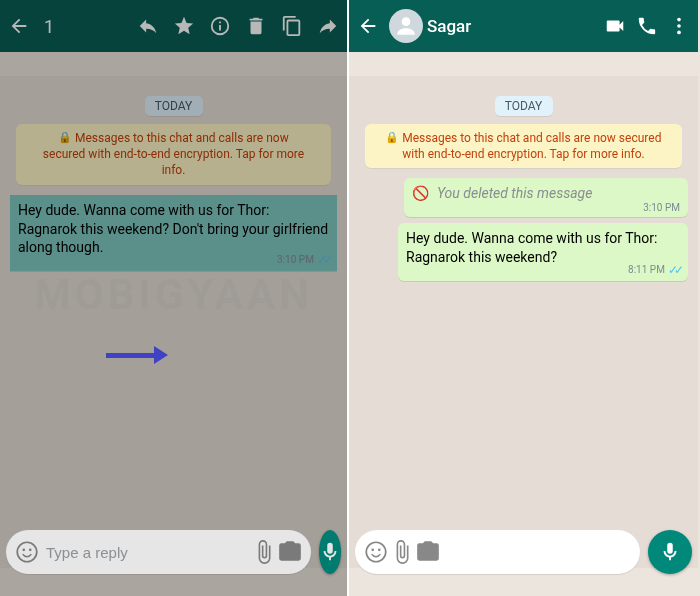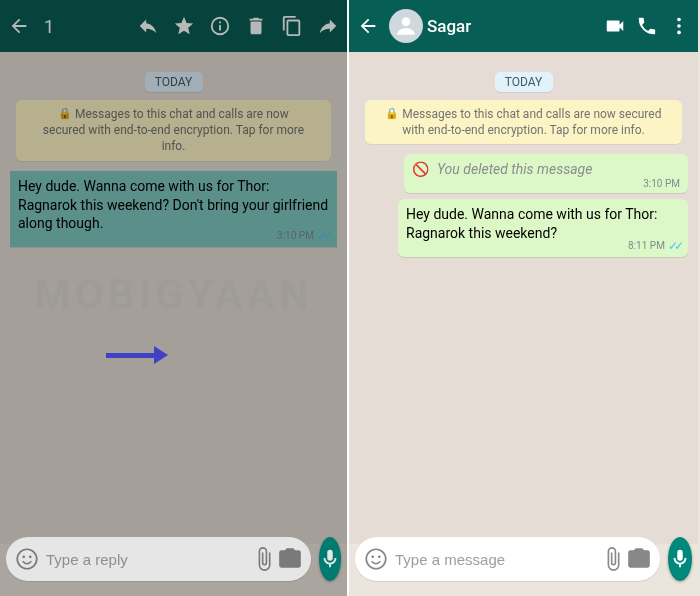--- a/index.html
+++ b/index.html
@@ -35,35 +35,36 @@
     margin-right: -6px;
   }
   .avatar svg { fill: #fff; width: 26px; height: 26px; }
   .title { font-size: 17px; font-weight: 500; text-align: center; }
   .chat-body {
     position: relative;
     height: 492px;
     padding: 16px 10px;
     background: #e5ddd5;
     overflow: hidden;
+    margin-top: 24px;
   }
   .date-pill {
     margin: 4px auto 8px;
     width: 58px;
     text-align: center;
     background: #e1f2fb;
     color: #455a64;
     font-size: 12px;
     padding: 3px 8px;
     border-radius: 5px;
     box-shadow: 0 1px 0 rgba(0,0,0,.08);
   }
   .enc-banner {
     background: #fdf4c5;
-    color: #737373;
+    color: #c2410c;
     font-size: 12px;
     padding: 6px 20px;
     border-radius: 6px;
     text-align: center;
     margin: 0 6px 10px;
     line-height: 1.35;
     box-shadow: 0 1px 0 rgba(0,0,0,.06);
   }
   .enc-banner .lock { font-size: 11px; vertical-align: middle; }
   .bubble {
@@ -91,21 +92,20 @@
   .bubble .meta .tick { color: #4fc3f7; font-size: 12px; letter-spacing: -4px; }
   .outgoing { background: #dcf8c6; float: right; }
   .outgoing.selected { background: #7fc6bf; max-width: 100%; width: 100%; border-radius: 0; }
   .deleted { color: #8a8d91; font-style: italic; }
   .deleted .noentry { font-style: normal; margin-right: 4px; font-size: 14px; }
   .input-bar {
     position: absolute;
     left: 6px; right: 6px; bottom: 8px;
     height: 58px;
     display: flex;
-    align-items: center;
     gap: 8px;
   }
   .compose {
     flex: 1 1 auto;
     height: 44px;
     background: #fff;
     border-radius: 22px;
     display: flex;
     align-items: center;
     padding: 0 8px;
@@ -340,21 +340,20 @@
   <div class="input-bar">
     <div class="compose">
       <span class="ci">
         <svg viewBox="0 0 24 24" fill="#888">
             <circle cx="12" cy="12" r="9" fill="none" stroke="#888" stroke-width="1.6"></circle>
             <circle cx="9" cy="10" r="1.2"></circle>
             <circle cx="15" cy="10" r="1.2"></circle>
             <path d="M8 14c1 1.5 2.5 2.3 4 2.3s3-.8 4-2.3" fill="none" stroke="#888" stroke-width="1.4"></path>
           </svg>
       </span>
-      <input placeholder="Type a message" style="">
       <span class="ci">
         <svg viewBox="0 0 24 24" fill="#888">
             <path d="M16.5 6v11.5a4 4 0 0 1-8 0V5a2.5 2.5 0 0 1 5 0v10.5a1 1 0 0 1-2 0V6H10v9.5a2.5 2.5 0 0 0 5 0V5a4 4 0 0 0-8 0v12.5a5.5 5.5 0 0 0 11 0V6h-1.5z"></path>
           </svg>
       </span>
       <span class="ci">
         <svg viewBox="0 0 24 24" fill="#888">
             <path d="M12 15.2A3.2 3.2 0 1 0 12 8.8a3.2 3.2 0 0 0 0 6.4zM9 2l-1.8 2H4a2 2 0 0 0-2 2v12a2 2 0 0 0 2 2h16a2 2 0 0 0 2-2V6a2 2 0 0 0-2-2h-3.2L15 2H9z"></path>
           </svg>
       </span>

